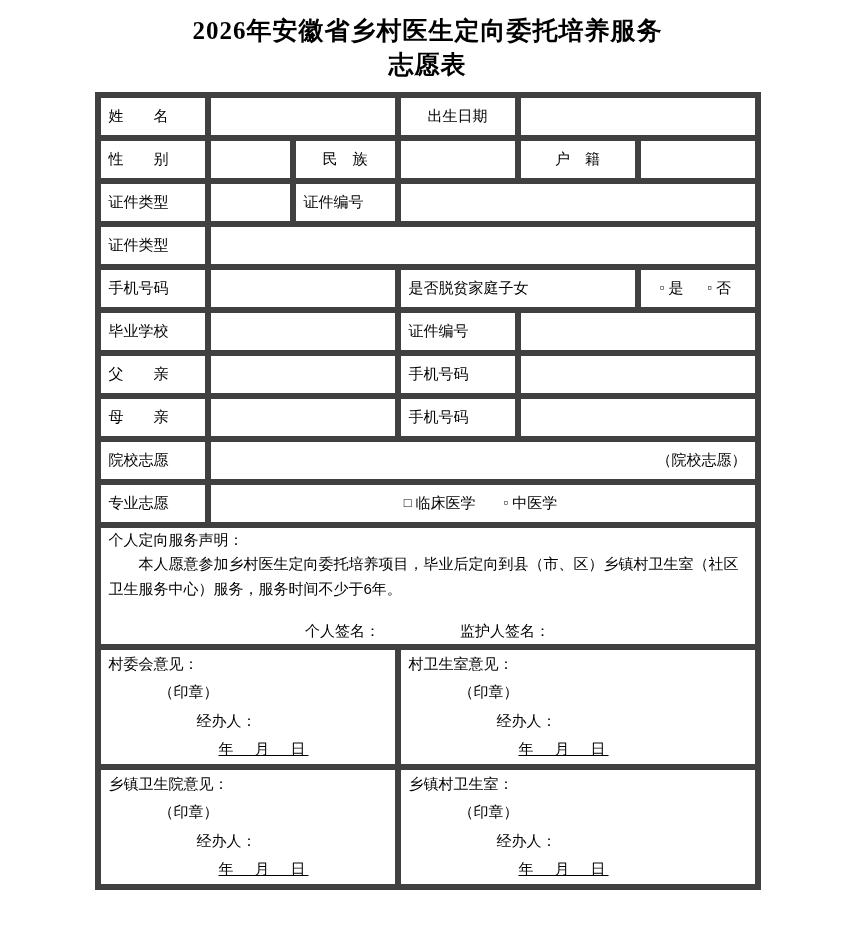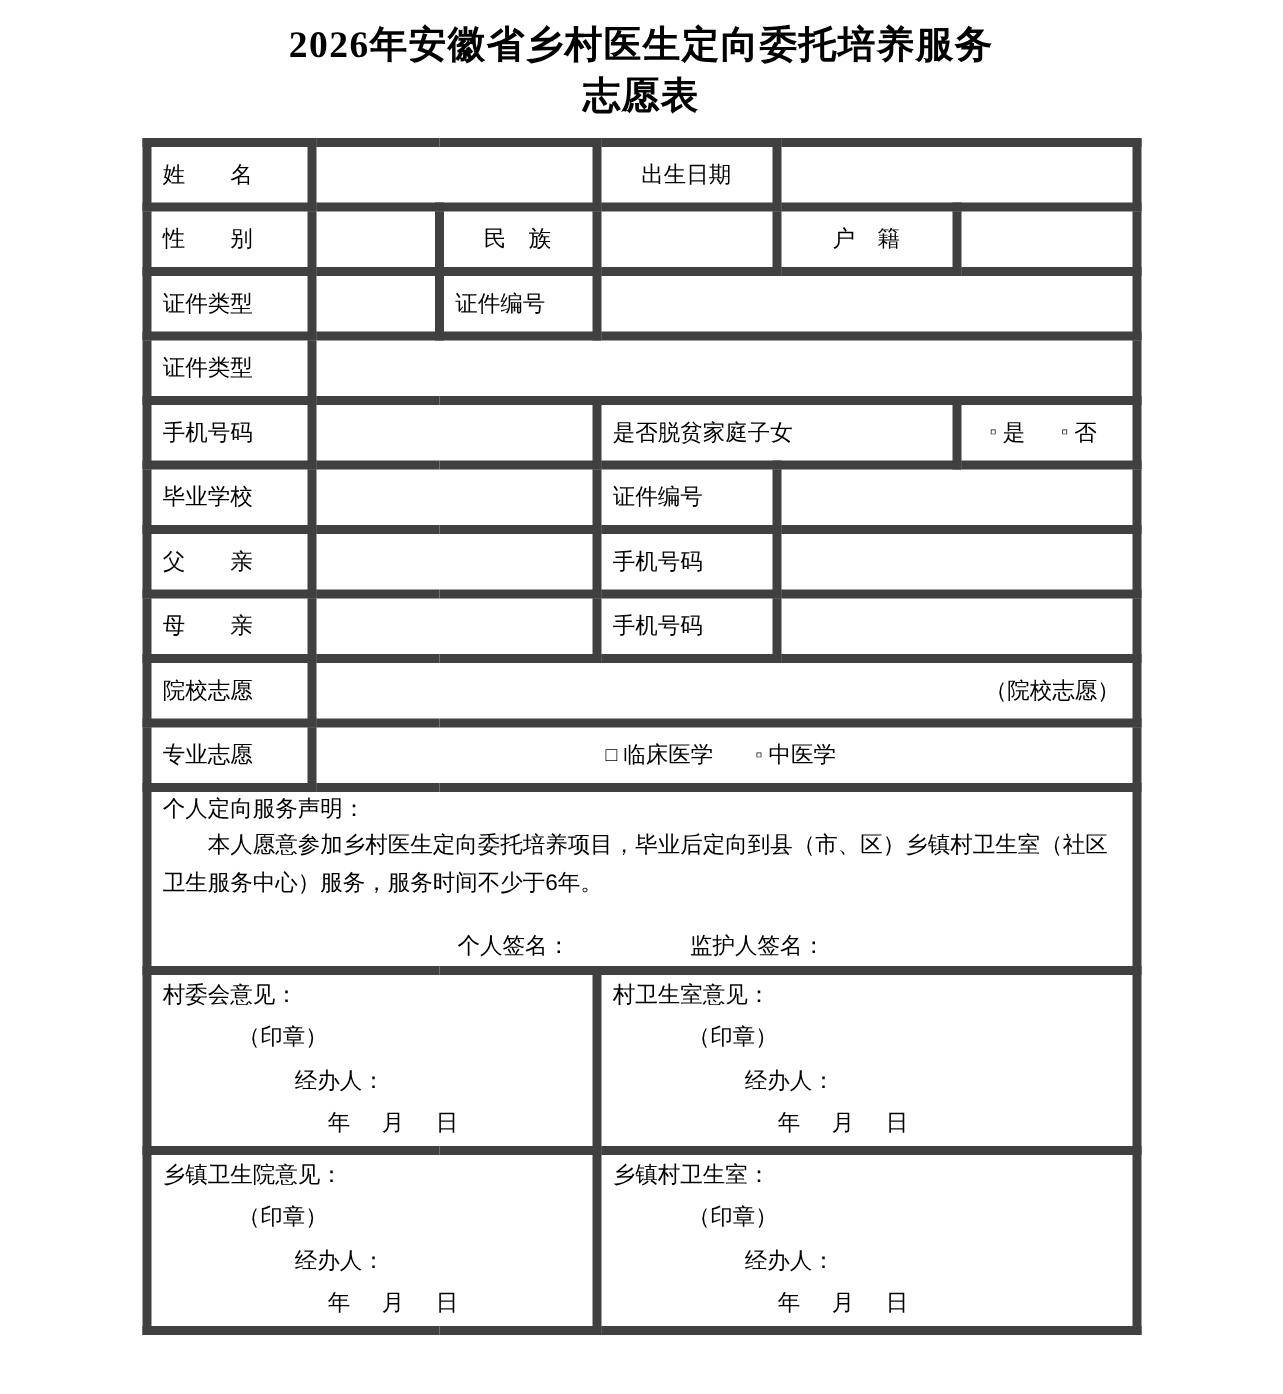--- a/index.html
+++ b/index.html
@@ -102,20 +102,21 @@
     padding-left: 50px;
   }
   .op-agent {
     display: block;
     padding-left: 88px;
   }
   .op-date {
     display: block;
     padding-left: 110px;
     letter-spacing: 3px;
+    text-decoration: underline;
   }
   .serviceline {
     font-size: 15px;
     white-space: nowrap;
   }
 </style>
 </head>
 <body>
 
 <div class="page">

